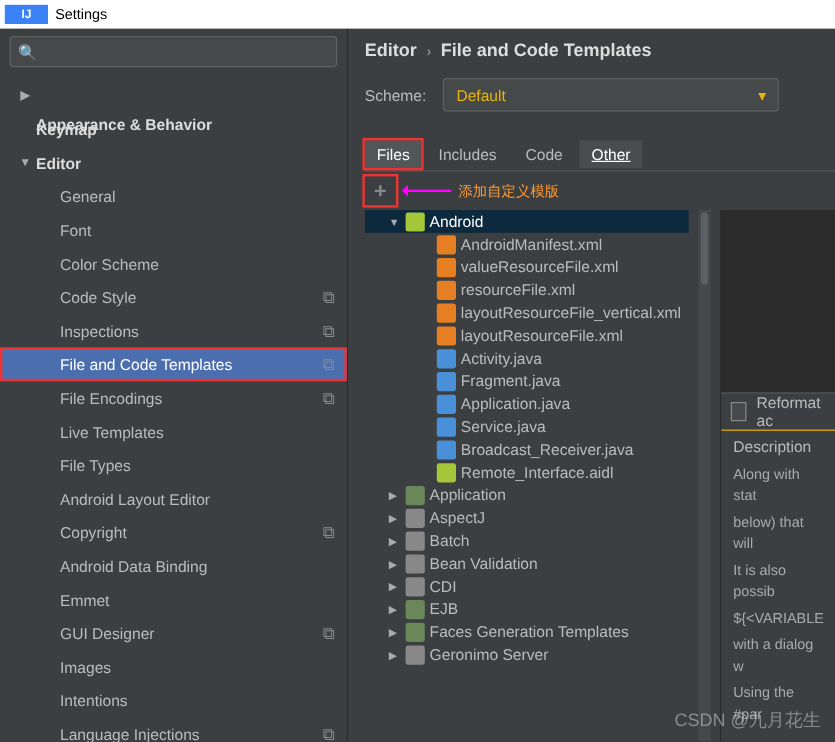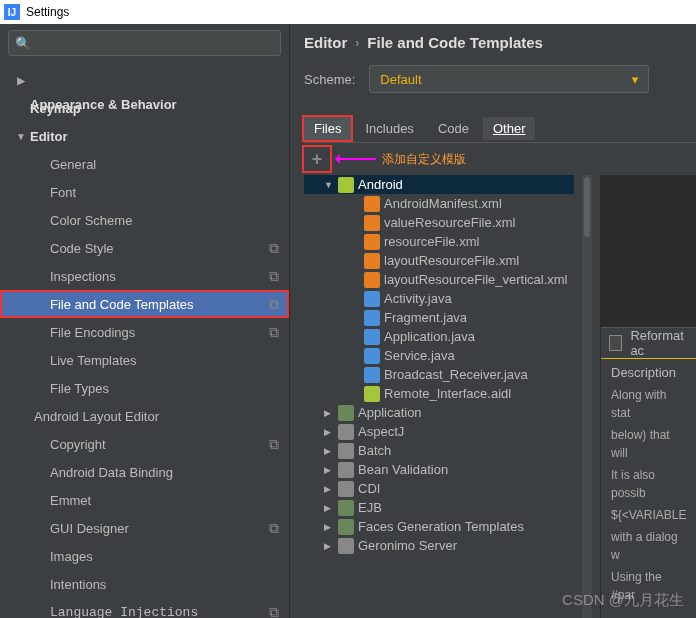--- a/index.html
+++ b/index.html
@@ -1,18 +1,18 @@
 <!DOCTYPE html>
 <html><head>
 <meta charset="utf-8">
 <style>
 * { box-sizing: border-box; margin: 0; padding: 0; font-family: "Segoe UI", Arial, sans-serif; }
 body { width: 696px; height: 618px; background: #3c3f41; color: #bbb; font-size: 13px; overflow: hidden; position: relative; }
 .titlebar { background: #fff; color: #000; height: 24px; display: flex; align-items: center; padding: 0 4px; gap: 6px; font-size: 12px; }
-.titlebar .app-icon { width: 16px; height: 16px; background: #3b82f6; display: inline-flex; align-items: center; justify-content: center; color: #fff; font-size: 10px; font-weight: bold; }
+.titlebar .app-icon { width: 36px; height: 16px; background: #3b82f6; display: inline-flex; align-items: center; justify-content: center; color: #fff; font-size: 10px; font-weight: bold; }
 .main { display: flex; height: calc(100% - 24px); }
 .sidebar { width: 290px; background: #3c3f41; border-right: 1px solid #2b2b2b; display: flex; flex-direction: column; }
 .search-row { padding: 6px 8px; }
 .search-box { width: 100%; height: 26px; background: #45494a; border: 1px solid #5e6060; border-radius: 3px; display: flex; align-items: center; padding: 0 6px; gap: 4px; }
 .search-icon { font-size: 13px; color: #aaa; }
 .tree { flex: 1; overflow: auto; padding-top: 4px; }
 .tree-item { display: flex; align-items: center; height: 28px; padding-left: 14px; cursor: pointer; position: relative; }
 .tree-item.level1 { padding-left: 34px; }
 .tree-item.bold { font-weight: bold; color: #ddd; }
 .tree-item.selected { background: #4b6eaf; color: #fff; }
@@ -113,21 +113,21 @@
           <span style="margin-left: 16px;">File Encodings</span>
           <span class="copy-hint">⧉</span>
         </div>
         <div class="tree-item level1">
           <span style="margin-left: 16px;">Live Templates</span>
         </div>
         <div class="tree-item level1">
           <span style="margin-left: 16px;">File Types</span>
         </div>
         <div class="tree-item level1">
-          <span style="">Android Layout Editor</span>
+          <span style="margin-left: 16px;">Android Layout Editor</span>
         </div>
         <div class="tree-item level1">
           <span style="margin-left: 16px;">Copyright</span>
           <span class="copy-hint">⧉</span>
         </div>
         <div class="tree-item level1">
           <span style="margin-left: 16px;">Android Data Binding</span>
         </div>
         <div class="tree-item level1">
           <span style="margin-left: 16px;">Emmet</span>
@@ -136,21 +136,21 @@
           <span style="margin-left: 16px;">GUI Designer</span>
           <span class="copy-hint">⧉</span>
         </div>
         <div class="tree-item level1">
           <span style="margin-left: 16px;">Images</span>
         </div>
         <div class="tree-item level1">
           <span style="margin-left: 16px;">Intentions</span>
         </div>
         <div class="tree-item level1">
-          <span style="margin-left: 16px; font-family: Liberation Mono, monospace;">Language Injections</span>
+          <span style="margin-left: 16px;">Language Injections</span>
           <span class="copy-hint">⧉</span>
         </div>
       </div>
   </div>
 
   <div class="content">
     <div class="breadcrumb">
       <span>Editor</span>
       <span class="sep">›</span>
       <span>File and Code Templates</span>
@@ -197,26 +197,26 @@
             <span>valueResourceFile.xml</span>
           </div>
           <div class="ft-item d2">
             <span class="tri"></span>
             <span class="ico xml"></span>
             <span>resourceFile.xml</span>
           </div>
           <div class="ft-item d2">
             <span class="tri"></span>
             <span class="ico xml"></span>
+            <span>layoutResourceFile_vertical.xml</span>
+          </div>
+          <div class="ft-item d2">
+            <span class="tri"></span>
+            <span class="ico xml"></span>
             <span>layoutResourceFile.xml</span>
-          </div>
-          <div class="ft-item d2">
-            <span class="tri"></span>
-            <span class="ico xml"></span>
-            <span>layoutResourceFile_vertical.xml</span>
           </div>
           <div class="ft-item d2">
             <span class="tri"></span>
             <span class="ico java"></span>
             <span>Activity.java</span>
           </div>
           <div class="ft-item d2">
             <span class="tri"></span>
             <span class="ico java"></span>
             <span>Fragment.java</span>

